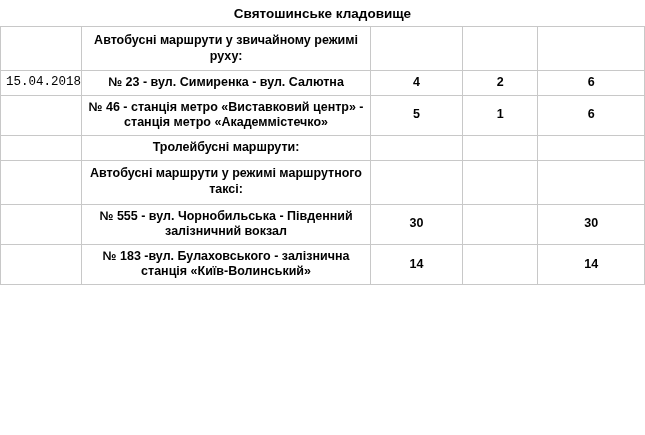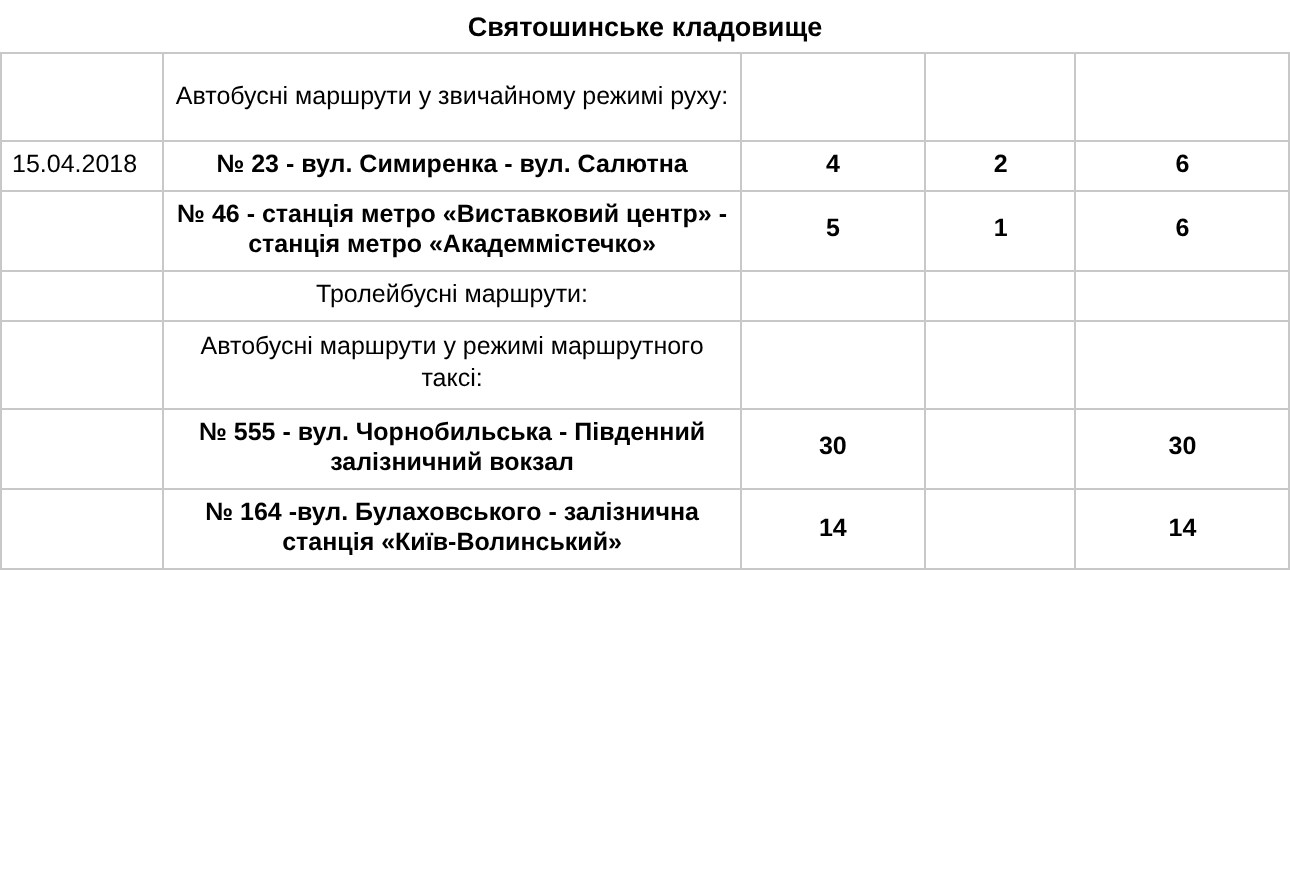--- a/index.html
+++ b/index.html
@@ -41,30 +41,31 @@
   }
   .col-date { width: 81px; }
   .col-route { width: 287px; }
   .col-n1 { width: 92px; }
   .col-n2 { width: 75px; }
   .col-n3 { width: 106px; }
 
   td.date-cell {
     font-size: 12.5px;
     white-space: nowrap;
+    font-family: Liberation Mono, monospace;
   }
   td.route-cell {
     text-align: center;
     font-weight: bold;
     padding-left: 12px;
     padding-right: 6px;
   }
   td.section-cell {
     text-align: center;
-    font-weight: normal;
+    font-weight: bold;
     padding: 5px 30px;
   }
   td.num-cell {
     text-align: center;
     font-weight: bold;
     font-size: 13px;
   }
   .rowh-title { height: 44px; }
 </style>
 </head>
@@ -128,21 +129,21 @@
       <tr>
         <td class="date-cell"></td>
         <td class="route-cell">№ 555 - вул. Чорнобильська - Південний залізничний вокзал</td>
         <td class="num-cell">30</td>
         <td class="num-cell"></td>
         <td class="num-cell">30</td>
       </tr>
 
       <tr>
         <td class="date-cell"></td>
-        <td class="route-cell">№ 164 -вул. Булаховського - залізнична станція «Київ-Волинський»</td>
+        <td class="route-cell">№ 183 -вул. Булаховського - залізнична станція «Київ-Волинський»</td>
         <td class="num-cell">14</td>
         <td class="num-cell"></td>
         <td class="num-cell">14</td>
       </tr>
 
 
     </tbody>
   </table>
 
 </div>

